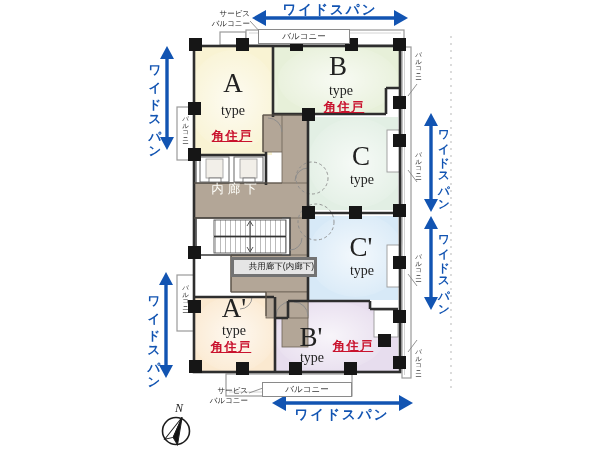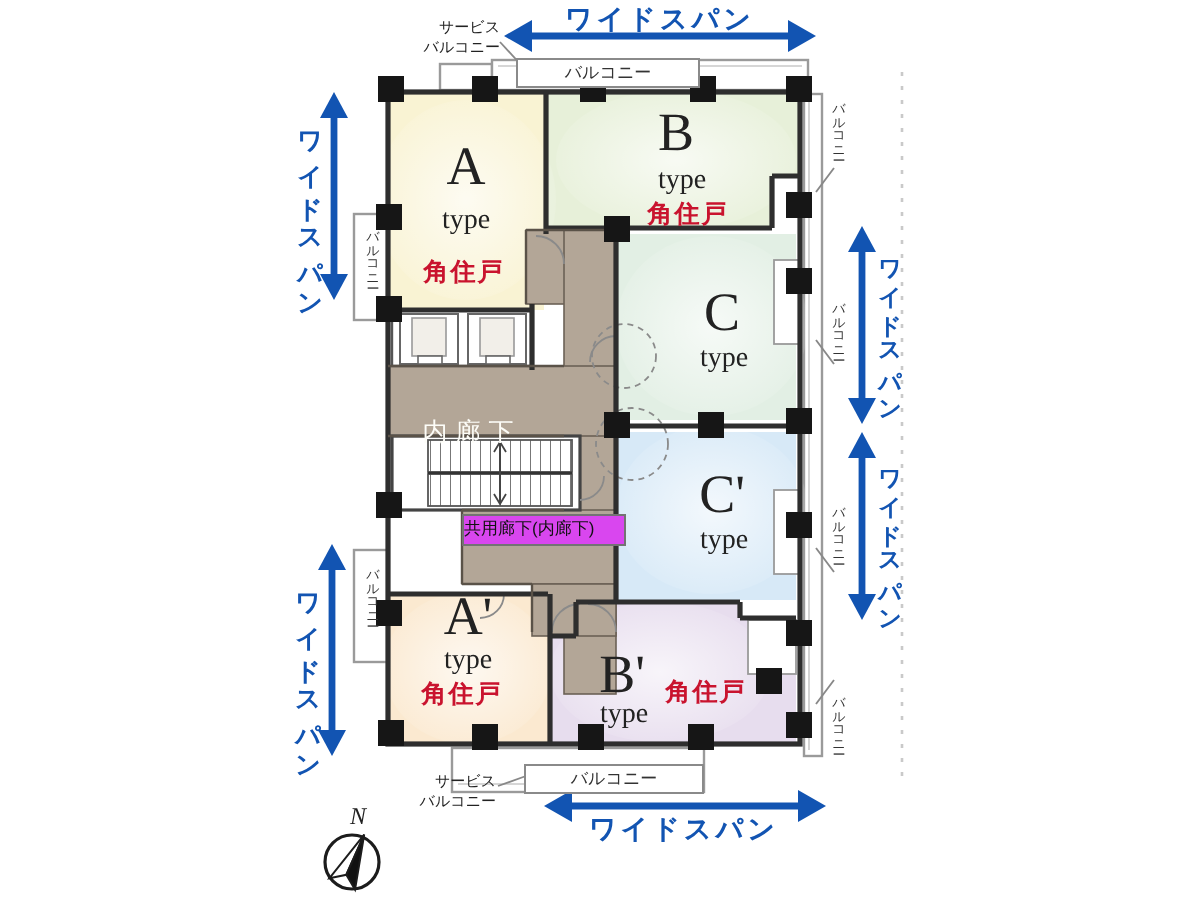--- a/index.html
+++ b/index.html
@@ -12,24 +12,24 @@
   .span-blue{color:#1254b2;font-weight:bold;letter-spacing:2px;text-align:center;}
   .span-h{font-size:13.5px;}
   .span-v-l{font-size:12.5px;}
   .span-v-r{font-size:11.5px;letter-spacing:1px;}
   .balcony-box{background:#fff;border:1px solid #8a8a8a;font-size:8.5px;color:#333;
                text-align:center;line-height:13px;}
   .balcony-v{font-size:6.5px;color:#333;letter-spacing:0;line-height:1;}
   .svc{font-size:7.5px;line-height:9.5px;color:#222;text-align:right;}
   .unit-letter{font-family:"Liberation Serif","DejaVu Serif",serif;font-size:27px;color:#222;}
   .unit-type{font-family:"Liberation Serif","DejaVu Serif",serif;font-size:14px;color:#222;}
-  .unit-corner{font-size:12.5px;font-weight:bold;color:#c9132e;letter-spacing:1px;}
+  .unit-corner{font-size:12.5px;font-weight:bold;color:#c9132e;letter-spacing:1px;text-decoration:underline;}
   .corridor-lbl{font-size:12.5px;color:#fdfdf8;letter-spacing:4px;}
-  .shared-box{background:#d946ef;border:1px solid #737373;font-size:8.5px;color:#111;
-              text-align:left;line-height:13px;}
+  .shared-box{background:#e5e5e5;border:3px solid #737373;font-size:8.5px;color:#111;
+              text-align:right;line-height:13px;}
   .north{font-family:"Liberation Serif","DejaVu Serif",serif;font-style:italic;
          font-size:12px;color:#222;}
 </style>
 </head>
 <body>
 
 <div id="stage">
 
 <svg id="plan-svg" width="600" height="449" viewBox="0 0 600 449">
   <defs>
@@ -257,18 +257,18 @@
 <div class="lbl ctr unit-type" style="left:362px;top:263px;">type</div>
 
 <div class="lbl ctr unit-letter" style="left:234px;top:293px;">A'</div>
 <div class="lbl ctr unit-type" style="left:234px;top:323px;">type</div>
 <div class="lbl ctr unit-corner" style="left:231px;top:339px;">角住戸</div>
 
 <div class="lbl ctr unit-letter" style="left:311px;top:322px;">B'</div>
 <div class="lbl ctr unit-type" style="left:312px;top:350px;">type</div>
 <div class="lbl ctr unit-corner" style="left:353px;top:338px;">角住戸</div>
 
-<div class="lbl ctr corridor-lbl" style="left:236px;top:208px;text-align:right;">内廊下</div>
+<div class="lbl ctr corridor-lbl" style="left:236px;top:181px;text-align:right;">内廊下</div>
 <div class="lbl shared-box" style="left:231px;top:257px;width:80px;height:14px;">共用廊下(内廊下)</div>
 
 <div class="lbl ctr north" style="left:179px;top:401px;">N</div>
 
 </div>
 
 </body></html>

